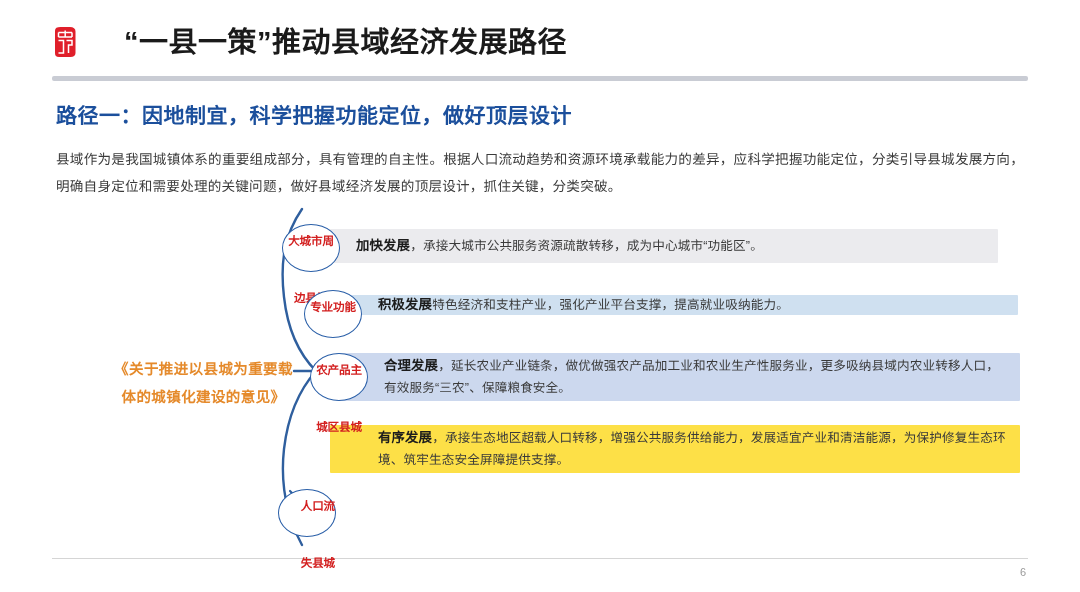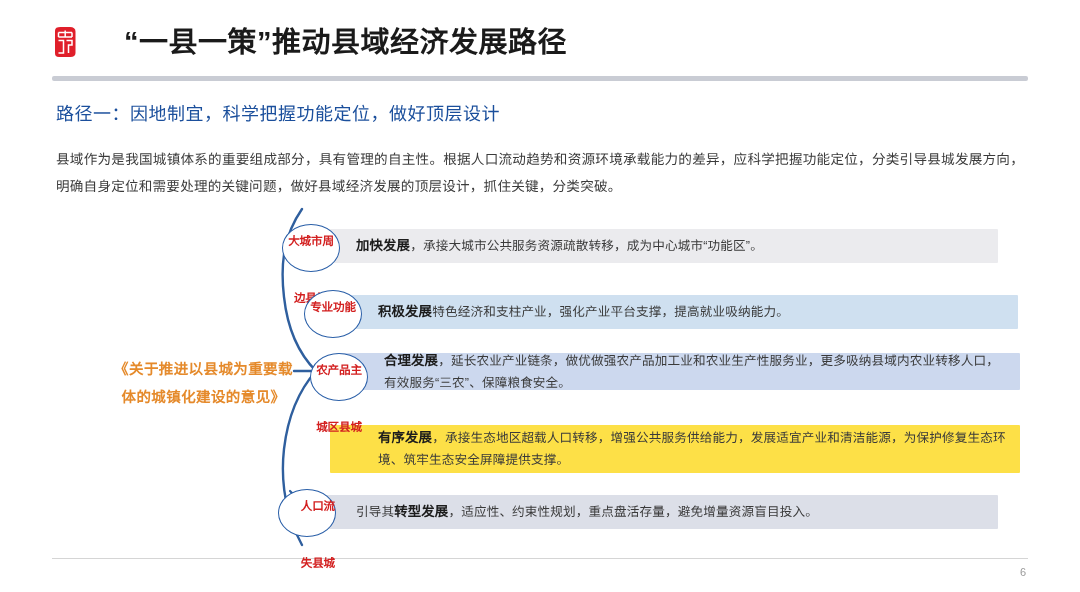--- a/index.html
+++ b/index.html
@@ -52,22 +52,22 @@
     height: 5px;
     background: #c9ccd4;
     border-radius: 2px;
   }
 
   
   .subtitle {
     position: absolute;
     left: 56px;
     top: 99px;
-    font-size: 18px;
-    font-weight: normal;
+    font-size: 21px;
+    font-weight: bold;
     color: #1b4f9c;
     letter-spacing: 0.5px;
     white-space: nowrap;
   }
 
   
   .body-para {
     position: absolute;
     left: 56px;
     top: 146px;
@@ -213,51 +213,46 @@
     <div class="bar" style="left:58px; top:24px; width:690px; height:34px; background:#ebebee;">
       <div class="bar-text">
         <b>加快发展</b><span>，承接大城市公共服务资源疏散转移，成为中心城市“功能区”。</span>
       </div>
     </div>
     <div class="badge" style="left:32px; top:19px;">
       <span>大城市周</span>
       <span>边县城</span>
     </div>
 
-    <div class="bar" style="left:80px; top:90px; width:688px; height:34px; background:#cfe0f0;">
+    <div class="bar" style="left:80px; top:90px; width:688px; height:20px; background:#cfe0f0;">
       <div class="bar-text">
         <b>积极发展</b><span>特色经济和支柱产业，强化产业平台支撑，提高就业吸纳能力。</span>
       </div>
     </div>
     <div class="badge" style="left:54px; top:85px;">
       <span>专业功能</span>
       <span>县城</span>
     </div>
 
-    <div class="bar" style="left:86px; top:148px; width:684px; height:37px; background:#ccd8ee;">
+    <div class="bar" style="left:86px; top:148px; width:684px; height:48px; background:#ccd8ee;">
       <div class="bar-text">
         <b>合理发展</b><span>，延长农业产业链条，做优做强农产品加工业和农业生产性服务业，更多吸纳县域内农业转移人口，有效服务“三农”、保障粮食安全。</span>
       </div>
     </div>
     <div class="badge" style="left:60px; top:148px;">
       <span>农产品主</span>
       <span>城区县城</span>
     </div>
 
     <div class="bar" style="left:80px; top:220px; width:690px; height:48px; background:#fde047;">
       <div class="bar-text">
         <b>有序发展</b><span>，承接生态地区超载人口转移，增强公共服务供给能力，发展适宜产业和清洁能源，为保护修复生态环境、筑牢生态安全屏障提供支撑。</span>
       </div>
     </div>
 
-    <div class="bar" style="left:58px; top:290px; width:690px; height:34px; background:#dcdfe8;">
-      <div class="bar-text">
-        <span>引导其</span><b>转型发展</b><span>，适应性、约束性规划，重点盘活存量，避免增量资源盲目投入。</span>
-      </div>
-    </div>
     <div class="badge" style="left:28px; top:284px;align-items:flex-end;">
       <span>人口流</span>
       <span>失县城</span>
     </div>
 
   </div>
 
   <div class="footer-rule"></div>
   <div class="page-num">6</div>
 

